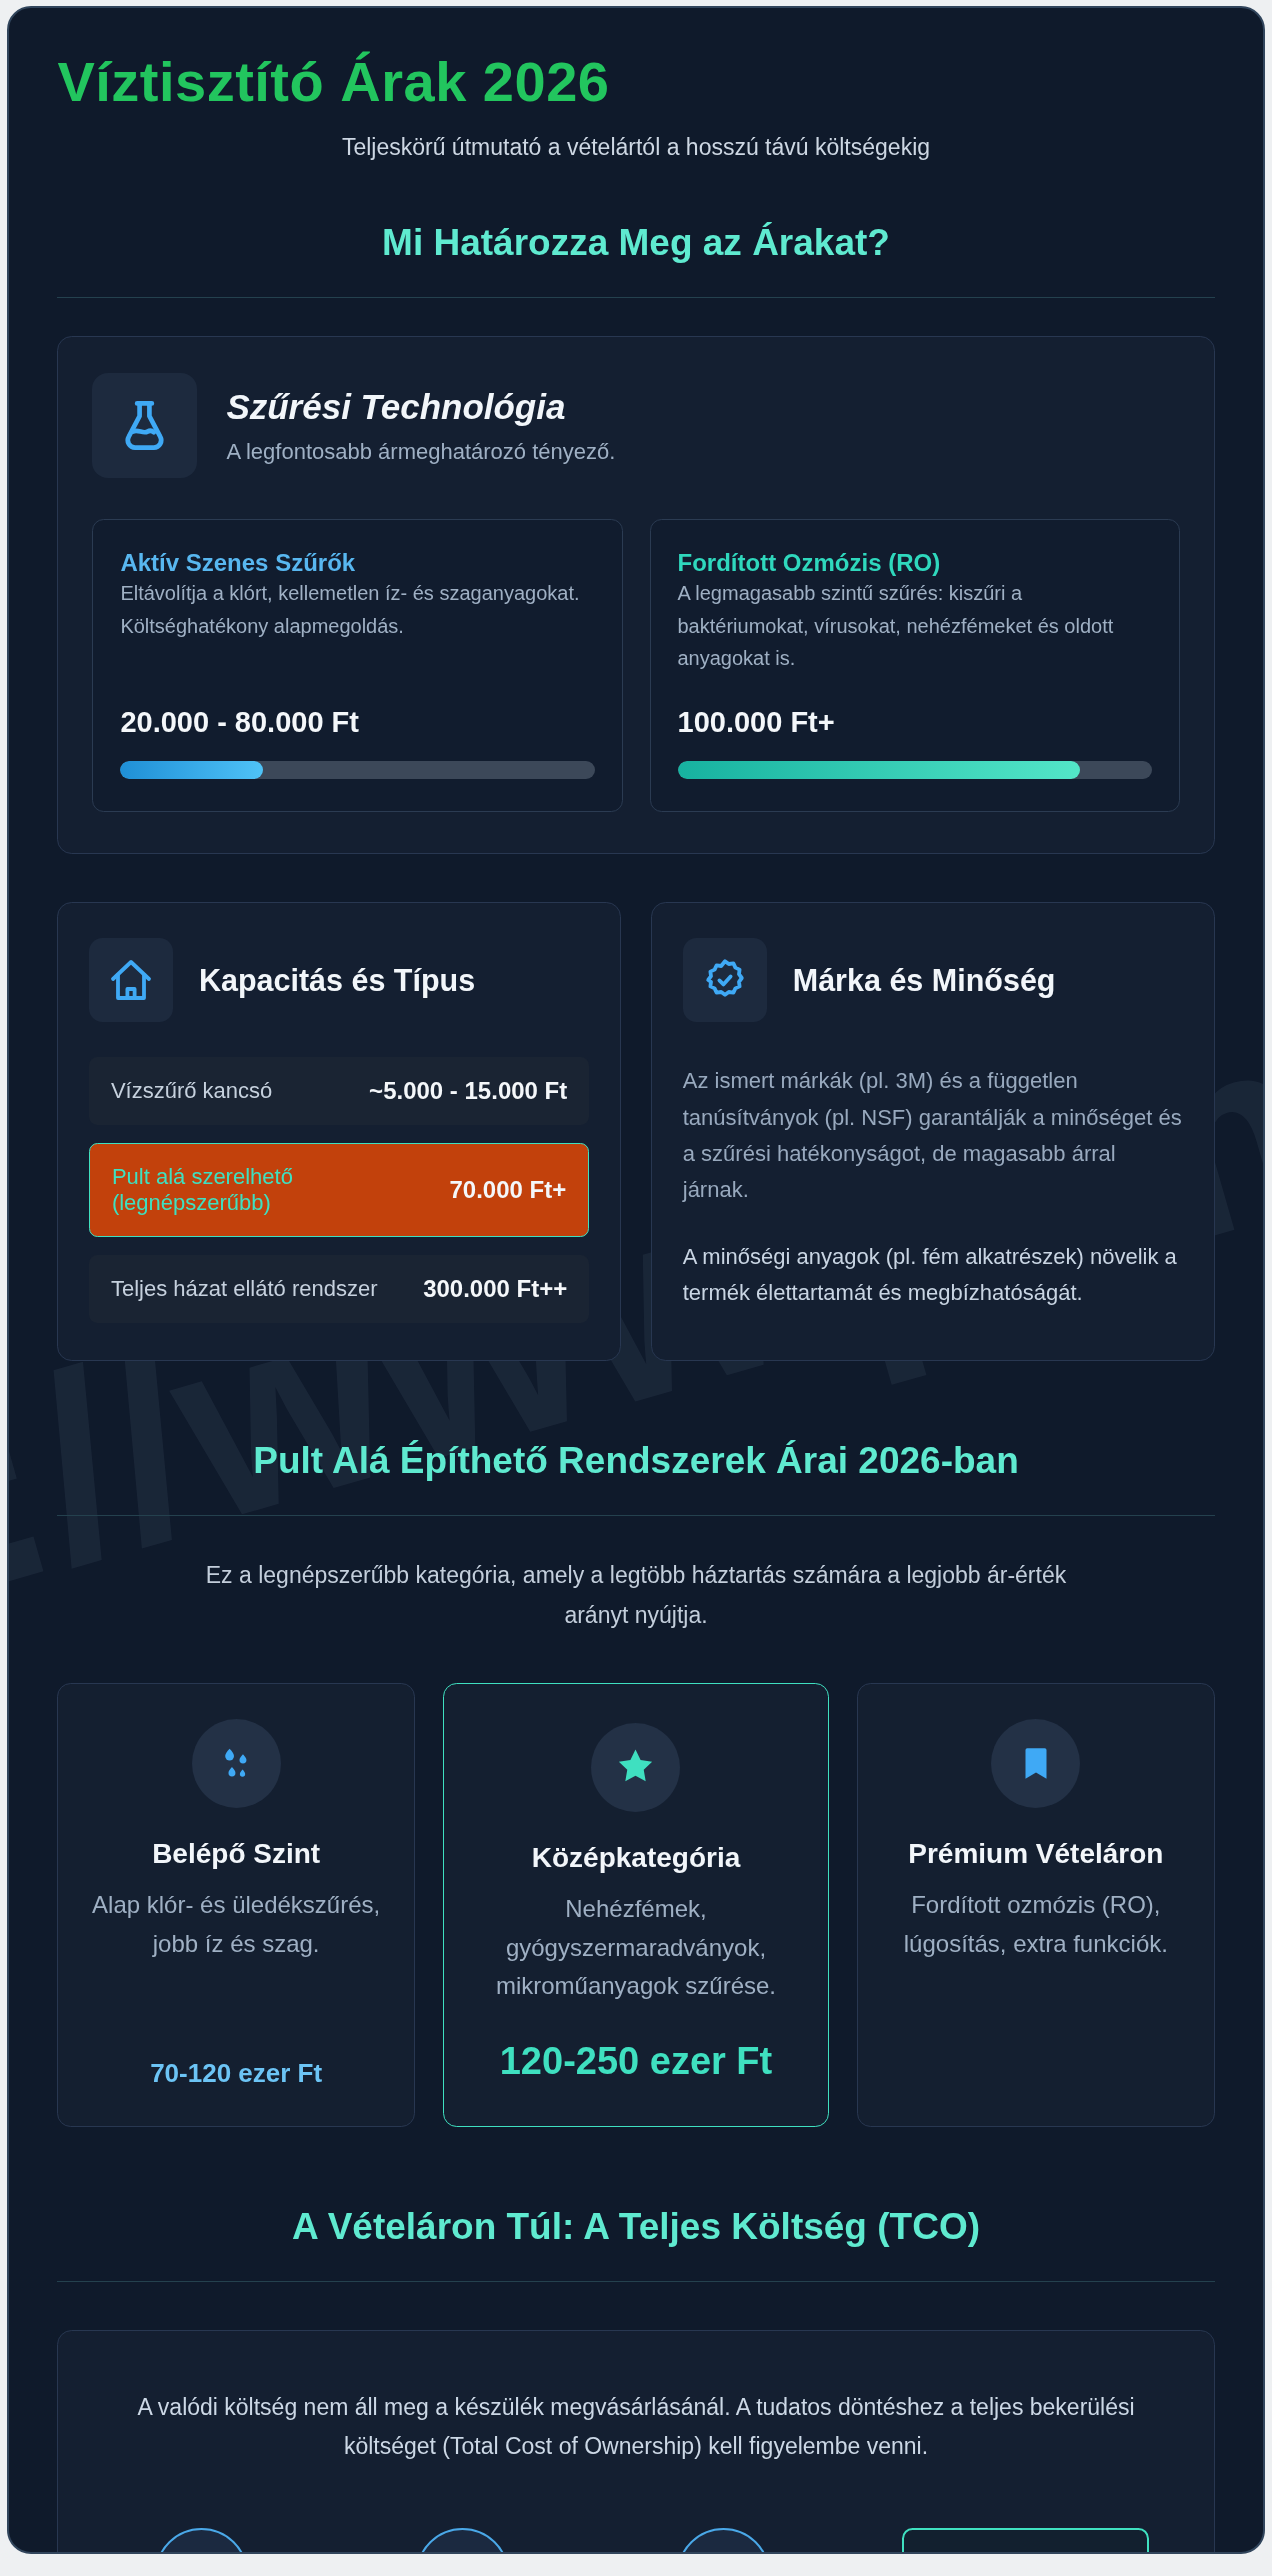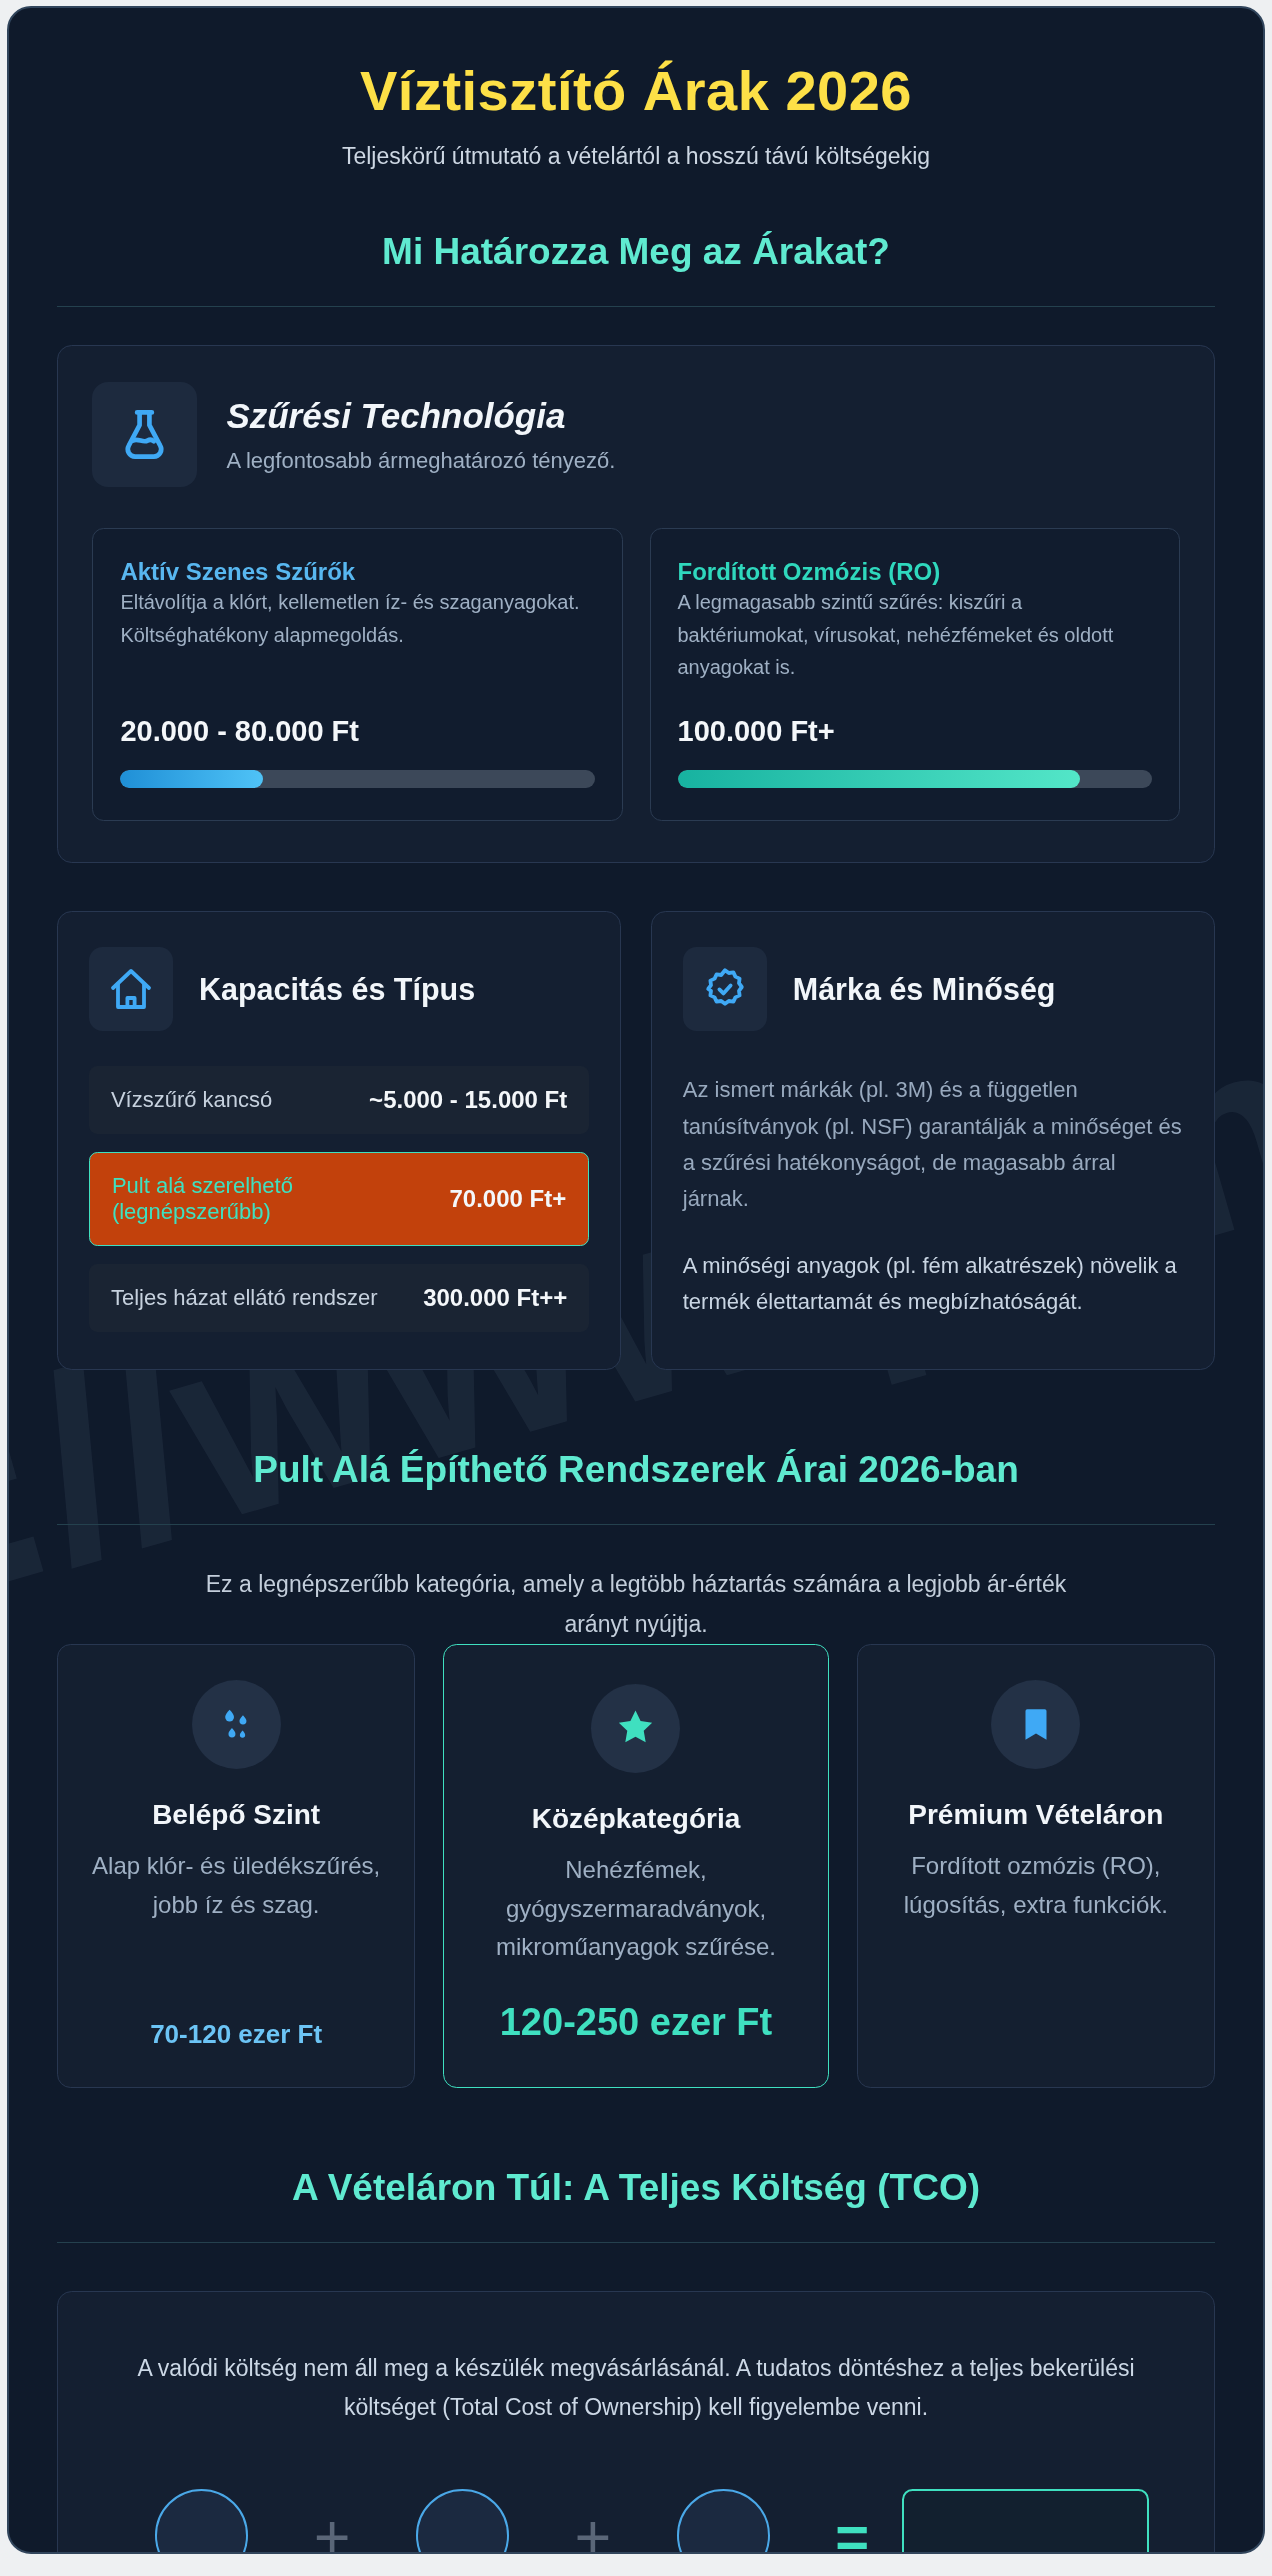--- a/index.html
+++ b/index.html
@@ -22,21 +22,21 @@
   }
   .watermark {
     position:absolute; left:-710px; top:1525px;
     font-size:263px; font-weight:bold; white-space:nowrap;
     color:rgba(176,196,220,0.07);
     transform:rotate(-16deg); transform-origin:0 0;
     pointer-events:none; z-index:0;
   }
   .content { position:relative; z-index:1; }
 
-  .main-title { text-align:center; font-size:56px; font-weight:bold; color:#fde047; letter-spacing:0.5px; margin-top:13px; }
+  .main-title { text-align:left; font-size:56px; font-weight:bold; color:#22c55e; letter-spacing:0.5px; margin-top:4px; }
   .main-sub   { text-align:center; font-size:23px; color:#cdd7e3; margin-top:20px; }
 
   .sec-head { text-align:center; font-size:37px; font-weight:bold; color:#5fead0; }
   .sec-head.s1 { margin-top:61px; }
   .sec-head.s2 { margin-top:79px; }
   .sec-head.s3 { margin-top:79px; }
   hr.rule { border:none; border-top:1.6px solid #24414e; margin-top:33px; }
 
   .card {
     background:#141f31; border:1.1px solid #283751; border-radius:14.7px;
@@ -81,21 +81,21 @@
   .row .val { font-size:24px; font-weight:bold; color:#f4f7fa; white-space:nowrap; margin-left:16px; }
   .row.hl { background:#c2410c; border:1.6px solid #3fe0c0; }
   .row.hl .lbl { color:#3fe0c0; }
 
   .brand-text { margin-top:41px; }
   .brand-p1 { font-size:22px; line-height:1.65; color:#98a9be; }
   .brand-p2 { font-size:22px; line-height:1.65; color:#c9d5e3; margin-top:30.5px; }
 
   .intro { text-align:center; font-size:23px; line-height:1.7; color:#c3cedb; max-width:862px; margin:40px auto 0 auto; }
 
-  .tier-grid { display:grid; grid-template-columns:1fr 1.08fr 1fr; gap:28px; align-items:stretch; }
+  .tier-grid { display:grid; grid-template-columns:1fr 1.08fr 1fr; gap:28px; margin-top:48px; align-items:stretch; }
   .tier {
     background:#141f30; border:1.1px solid #283751; border-radius:13.7px;
     padding:35px 25px 37px 25px; text-align:center; display:flex; flex-direction:column;
   }
   .tier.featured { border:1.6px solid #3fe0c0; padding-top:39px; padding-bottom:42px; }
   .tier-icon {
     width:89px; height:89px; border-radius:50%; background:#233146;
     margin:0 auto; display:flex; align-items:center; justify-content:center;
   }
   .tier-name { font-size:28px; font-weight:bold; color:#f2f6fa; margin-top:30.5px; }

